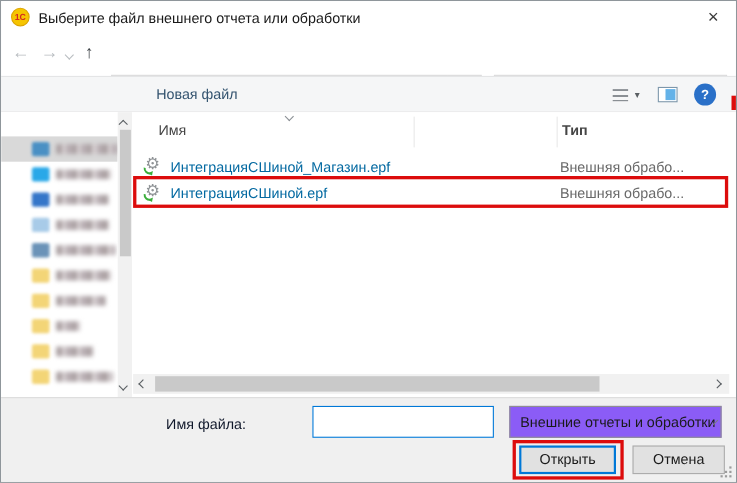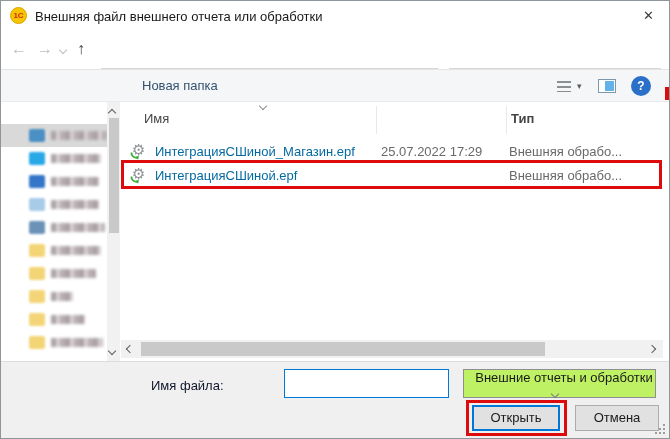--- a/index.html
+++ b/index.html
@@ -76,41 +76,41 @@
   .hscroll { left:120px; top:339px; width:542px; height:18px; background:#f1f1f1; }
   .h-thumb { left:140px; top:341px; width:404px; height:14px; background:#c9c9c9; }
   .hscroll-chev { border-color:#5a5f63; }
 
   
   .footer { left:0; top:360px; width:100%; height:79px; background:#f0f0f0; border-top:1px solid #dcdcdc; }
   .fn-label { left:150px; top:377px; width:126px; text-align:left; font-size:13px; color:#0f172a; }
   .fn-combo { left:283px; top:368px; width:165px; height:29px; background:#fff; border:1px solid #0078d7; display:flex; align-items:center; }
   .fn-combo input { flex:1; border:none; outline:none; font-size:13px; font-family:inherit; padding-left:6px; background:transparent; }
   .fn-combo .chev { margin-right:9px; }
-  .filter-combo { left:462px; top:368px; width:193px; height:29px; background:#bef264; border:1px solid #8f8f8f; display:flex; align-items:center; font-size:13px; color:#1a1a1a;flex-direction:column; }
+  .filter-combo { left:462px; top:368px; width:193px; height:29px; background:#8b5cf6; border:1px solid #8f8f8f; display:flex; align-items:center; font-size:13px; color:#1a1a1a; }
   .filter-combo span.txt { flex:1; padding-left:9px; white-space:nowrap; }
   .filter-combo .chev { margin-right:9px; }
   .open-annotation { left:465px; top:399px; width:101px; height:36px; border:3px solid #dc0c0c; }
   .btn { font-size:13px; color:#1a1a1a; text-align:center; background:#e1e1e1; }
   .btn-open { left:471px; top:404px; width:88px; height:26px; border:2px solid #0078d7; line-height:22px; }
   .btn-cancel { left:574px; top:404px; width:84px; height:26px; border:1px solid #acacac; line-height:24px; }
   .grip { right:4px; bottom:4px; width:10px; height:10px; }
   .grip i { position:absolute; width:2px; height:2px; background:#9c9c9c; }
   .grip i:nth-child(1){ right:0; bottom:0; } .grip i:nth-child(2){ right:4px; bottom:0; }
   .grip i:nth-child(3){ right:0; bottom:4px; } .grip i:nth-child(4){ right:8px; bottom:0; }
   .grip i:nth-child(5){ right:0; bottom:8px; } .grip i:nth-child(6){ right:4px; bottom:4px; }
 </style>
 </head>
 <body>
 
 <div id="win">
 
   <div class="abs titlebar">
     <div class="abs appico">1С</div>
-    <div class="abs wtitle">Внешняя файл внешнего отчета или обработки</div>
+    <div class="abs wtitle">Выберите файл внешнего отчета или обработки</div>
     <div class="abs closebtn"><span>✕</span></div>
   </div>
 
   <div class="abs navbar">
     <span class="abs navglyph" style="left:10px;top:10px;color:#b9bdc1;">←</span>
     <span class="abs navglyph" style="left:36px;top:10px;color:#b9bdc1;">→</span>
     <span class="abs chev down" style="left:59px;top:16px;border-color:#b9bdc1;"></span>
     <span class="abs navglyph" style="left:76px;top:10px;color:#3f4448;">↑</span>
 
     <div class="abs crumbbox">
@@ -130,21 +130,21 @@
       <svg class="magico" width="13" height="13" viewBox="0 0 13 13">
         <circle cx="5.2" cy="5.2" r="4" fill="none" stroke="#8a8a8a" stroke-width="1.4"></circle>
         <line x1="8.2" y1="8.2" x2="12" y2="12" stroke="#8a8a8a" stroke-width="1.4"></line>
       </svg>
       <input type="text" placeholder="Поиск в: bin" style="">
     </div>
   </div>
 
   <div class="abs toolbar">
     <span class="abs tbtn" style="left:141px;">
-      <span>Новая папка</span>
+      <span>Новая файл</span>
     </span>
     <span class="abs viewico"></span>
     <span class="abs caret" style="left:576px;top:11px;color:#5a5f63;">▾</span>
     <span class="abs paneico"></span>
     <span class="abs helpico"><span>?</span></span>
   </div>
   <div class="abs red-artifact"></div>
 
   <div class="abs main"></div>
 
@@ -202,21 +202,20 @@
   <div class="abs colline" style="left:505px;"></div>
 
   <div class="abs frow" style="top:139px;">
     <span class="gear"><span>⚙</span>
       <svg width="10" height="10" viewBox="0 0 10 10">
         <path d="M1.5 2.5 A 4.5 4.5 0 0 0 7 7.5" fill="none" stroke="#3bae3b" stroke-width="1.8"></path>
         <path d="M9 5.5 L8.2 9.6 L4.6 7.6 Z" fill="#3bae3b"></path>
       </svg>
     </span>
     <span class="fname">ИнтеграцияСШиной_Магазин.epf</span>
-    <span class="fdate">25.07.2022 17:29</span>
     <span class="ftype">Внешняя обрабо...</span>
   </div>
   <div class="abs frow" style="top:163px;">
     <span class="gear"><span>⚙</span>
       <svg width="10" height="10" viewBox="0 0 10 10">
         <path d="M1.5 2.5 A 4.5 4.5 0 0 0 7 7.5" fill="none" stroke="#3bae3b" stroke-width="1.8"></path>
         <path d="M9 5.5 L8.2 9.6 L4.6 7.6 Z" fill="#3bae3b"></path>
       </svg>
     </span>
     <span class="fname">ИнтеграцияСШиной.epf</span>

